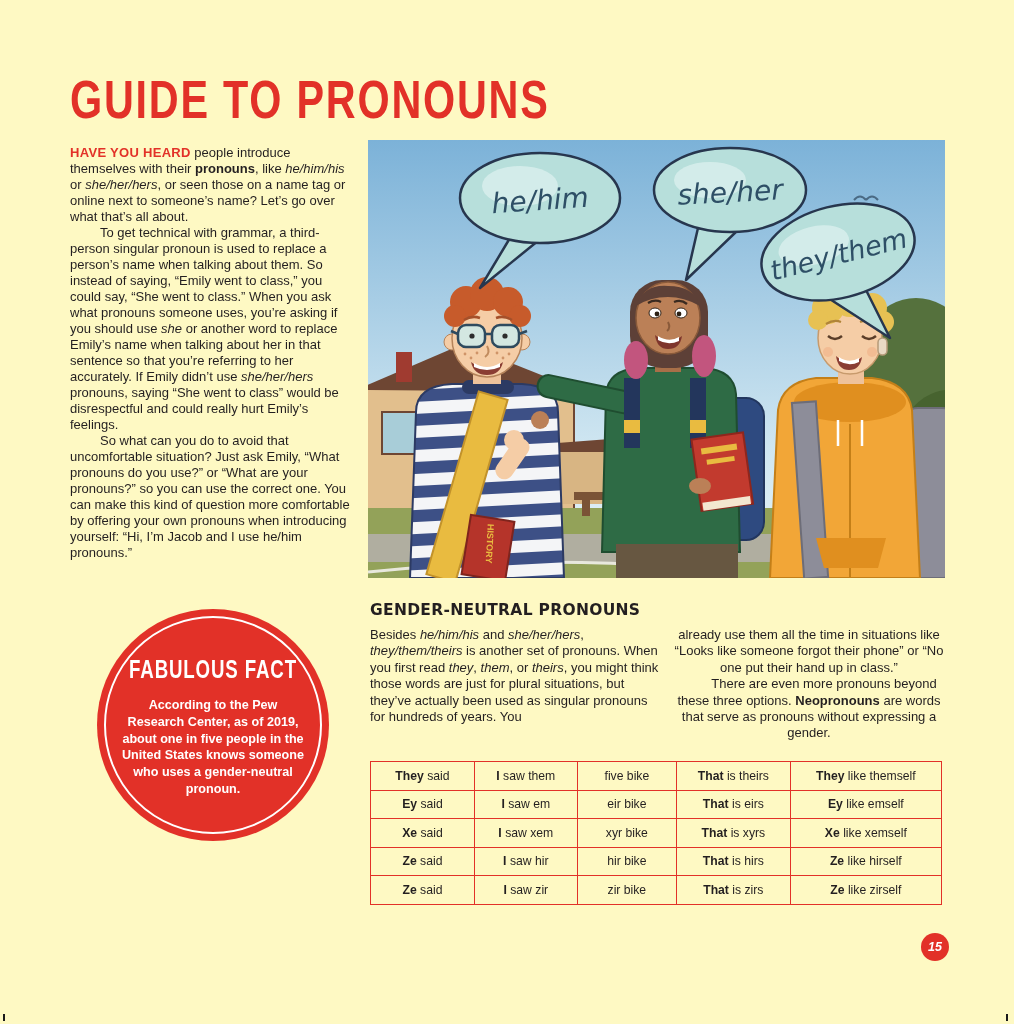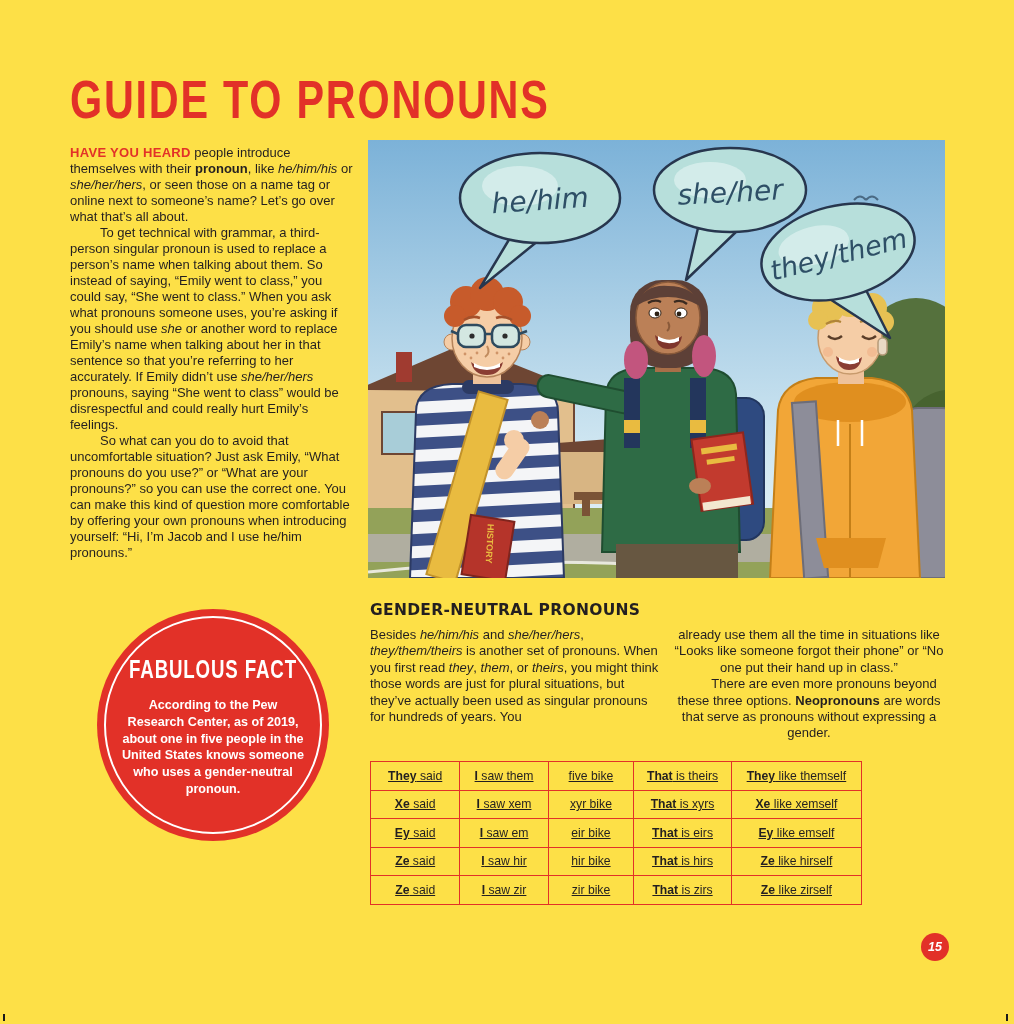--- a/index.html
+++ b/index.html
@@ -1,16 +1,16 @@
 <!DOCTYPE html>
 <html><head>
 <meta charset="utf-8">
 <style>
   html,body{margin:0;padding:0;background:#ffffff;}
-  #page{position:relative;width:1014px;height:1024px;background:#fde047;overflow:hidden;
+  #page{position:relative;width:1014px;height:1024px;background:#fef9c3;overflow:hidden;
         font-family:"Liberation Sans",sans-serif;color:#231f20;}
   
   .page-title{position:absolute;left:70px;top:68px;color:#e23128;font-weight:800;
       font-size:47px;letter-spacing:2px;transform:scale(.88,1.14);transform-origin:left top;
       font-family:"Liberation Sans",sans-serif;white-space:nowrap;}
   
   .intro{position:absolute;left:70px;top:145px;width:286px;font-size:13px;line-height:16px;}
   .intro p{margin:0;}
   .intro p.indent{text-indent:30px;}
   .lead{color:#e23128;font-weight:800;letter-spacing:.3px;}
@@ -27,39 +27,39 @@
   .fact-body{margin:16px auto 0;width:186px;font-size:12.6px;line-height:16.8px;font-weight:700;}
   
   .section-heading{position:absolute;left:370px;top:601px;font-size:15.5px;font-weight:800;
       letter-spacing:.3px;font-family:"DejaVu Sans","Liberation Sans",sans-serif;}
   .col{position:absolute;top:627px;width:289px;font-size:13px;line-height:16.4px;}
   .col p{margin:0;}
   .col p.indent{text-indent:30px;}
   #col1{left:370px;}
   #col2{left:667px;width:284px;text-align:center;}
   
-  .pron-table{position:absolute;left:370px;top:761px;width:492px;border-collapse:collapse;table-layout:fixed;text-decoration:underline;}
+  .pron-table{position:absolute;left:370px;top:761px;width:572px;border-collapse:collapse;table-layout:fixed;}
   .pron-table td{border:1.6px solid #e23128;height:27.5px;text-align:center;vertical-align:middle;
       font-size:12.2px;padding:0 2px;}
   
   .page-num{position:absolute;left:921px;top:933px;width:28px;height:28px;border-radius:50%;
       background:#e23128;color:#fff;font-size:12.5px;font-weight:700;display:flex;
       align-items:center;justify-content:center;font-style:italic;}
   
   .crop{position:absolute;background:#1a1a1a;width:2px;height:7px;}
 </style>
 </head>
 <body>
 
 <div id="page">
 
   <div class="page-title">GUIDE TO PRONOUNS</div>
 
   <div class="intro">
-    <p><span class="lead">HAVE YOU HEARD</span><span> people introduce themselves with their </span><span class="bold">pronoun</span><span>, like </span><span class="ital">he/him/his</span><span> or </span><span class="ital">she/her/hers</span><span>, or seen those on a name tag or online next to someone’s name? Let’s go over what that’s all about.</span></p>
+    <p><span class="lead">HAVE YOU HEARD</span><span> people introduce themselves with their </span><span class="bold">pronouns</span><span>, like </span><span class="ital">he/him/his</span><span> or </span><span class="ital">she/her/hers</span><span>, or seen those on a name tag or online next to someone’s name? Let’s go over what that’s all about.</span></p>
     <p class="indent"><span>To get technical with grammar, a third-person singular pronoun is used to replace a person’s name when talking about them. So instead of saying, “Emily went to class,” you could say, “She went to class.” When you ask what pronouns someone uses, you’re asking if you should use </span><span class="ital">she</span><span> or another word to replace Emily’s name when talking about her in that sentence so that you’re referring to her accurately. If Emily didn’t use </span><span class="ital">she/her/hers</span><span> pronouns, saying “She went to class” would be disrespectful and could really hurt Emily’s feelings.</span></p>
     <p class="indent"><span>So what can you do to avoid that uncomfortable situation? Just ask Emily, “What pronouns do you use?” or “What are your pronouns?” so you can use the correct one. You can make this kind of question more comfortable by offering your own pronouns when introducing yourself: “Hi, I’m Jacob and I use he/him pronouns.”</span></p>
   </div>
 
   <svg class="illo" viewBox="0 0 577 438">
     <defs>
       <linearGradient id="sky" x1="0" y1="0" x2="0" y2="1">
         <stop offset="0" stop-color="#7cb2d8"></stop>
           <stop offset=".7" stop-color="#cfe6f1"></stop>
           <stop offset="1" stop-color="#e9f4f8"></stop>
@@ -248,34 +248,34 @@
     </colgroup>
     <tbody>
         <tr>
           <td><span class="bold">They</span> said</td>
           <td><span class="bold">I</span> saw them</td>
           <td>five bike</td>
           <td><span class="bold">That</span> is theirs</td>
           <td><span class="bold">They</span> like themself</td>
         </tr>
         <tr>
+          <td><span class="bold">Ey</span> said</td>
+          <td><span class="bold">I</span> saw em</td>
+          <td>eir bike</td>
+          <td><span class="bold">That</span> is eirs</td>
+          <td><span class="bold">Ey</span> like emself</td>
+        </tr>
+        <tr>
           <td><span class="bold">Xe</span> said</td>
           <td><span class="bold">I</span> saw xem</td>
           <td>xyr bike</td>
           <td><span class="bold">That</span> is xyrs</td>
           <td><span class="bold">Xe</span> like xemself</td>
         </tr>
         <tr>
-          <td><span class="bold">Ey</span> said</td>
-          <td><span class="bold">I</span> saw em</td>
-          <td>eir bike</td>
-          <td><span class="bold">That</span> is eirs</td>
-          <td><span class="bold">Ey</span> like emself</td>
-        </tr>
-        <tr>
           <td><span class="bold">Ze</span> said</td>
           <td><span class="bold">I</span> saw hir</td>
           <td>hir bike</td>
           <td><span class="bold">That</span> is hirs</td>
           <td><span class="bold">Ze</span> like hirself</td>
         </tr>
         <tr>
           <td><span class="bold">Ze</span> said</td>
           <td><span class="bold">I</span> saw zir</td>
           <td>zir bike</td>

